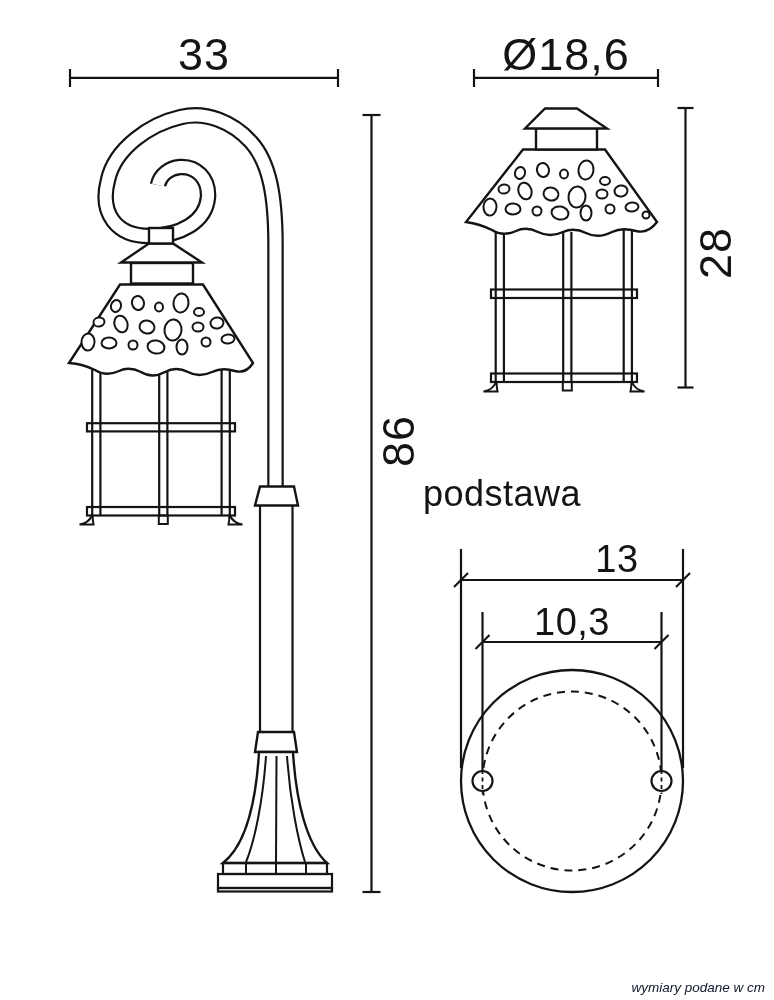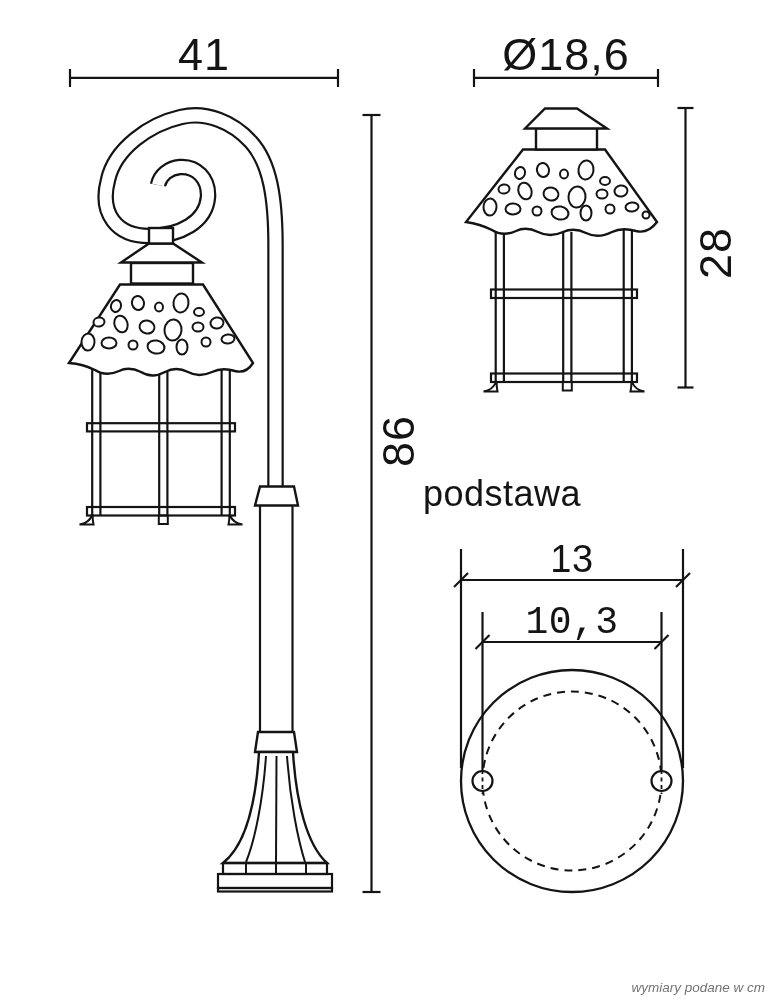--- a/index.html
+++ b/index.html
@@ -6,21 +6,21 @@
   .canvas{
     position:relative;width:774px;height:1000px;background:#ffffff;
     font-family:"Liberation Sans",sans-serif;color:#141414;overflow:hidden;
   }
   .art{position:absolute;left:0;top:0;}
   .label{position:absolute;white-space:nowrap;color:#141414;}
   .dim-h{font-size:45px;text-align:center;letter-spacing:1px;}
   .dim-v{font-size:45px;letter-spacing:1px;transform:translate(-50%,-50%) rotate(-90deg);}
   .dim-s{font-size:38px;text-align:center;letter-spacing:0.5px;}
   .section-title{font-size:36px;letter-spacing:0.5px;}
-  .footnote{font-size:13.5px;font-style:italic;color:#737373;}
+  .footnote{font-size:13.5px;font-style:italic;color:#0f172a;}
 </style>
 </head>
 <body>
 
 <div class="canvas">
 
   <svg class="art" width="774" height="1000" viewBox="0 0 774 1000" fill="none" stroke="#141414" stroke-width="2.2">
 
     <g>
 
@@ -164,28 +164,28 @@
       <line x1="371.5" y1="115" x2="371.5" y2="892"></line>
       <line x1="362.5" y1="115" x2="380.5" y2="115"></line>
       <line x1="362.5" y1="892" x2="380.5" y2="892"></line>
 
       <line x1="685.5" y1="108" x2="685.5" y2="387.5"></line>
       <line x1="677.5" y1="108" x2="693.5" y2="108"></line>
       <line x1="677.5" y1="387.5" x2="693.5" y2="387.5"></line>
     </g>
   </svg>
 
-  <div class="label dim-h" style="left:70px;top:29px;width:268px;">41</div>
+  <div class="label dim-h" style="left:70px;top:29px;width:268px;">33</div>
 
   <div class="label dim-h" style="left:474px;top:29px;width:184px;text-align:center;">Ø18,6</div>
 
   <div class="label dim-v" style="left:399px;top:441px;">86</div>
 
   <div class="label dim-v" style="left:716px;top:253px;">28</div>
 
   <div class="label section-title" style="left:423px;top:473px;">podstawa</div>
 
-  <div class="label dim-s" style="left:461px;top:538px;width:222px;">13</div>
+  <div class="label dim-s" style="left:461px;top:538px;width:222px;padding-left:45px;">13</div>
 
-  <div class="label dim-s" style="left:482px;top:601px;width:180px;font-family:Liberation Mono, monospace;">10,3</div>
+  <div class="label dim-s" style="left:482px;top:601px;width:180px;">10,3</div>
 
   <div class="label footnote" style="right:9px;top:980px;">wymiary podane w cm</div>
 </div>
 
 </body></html>

